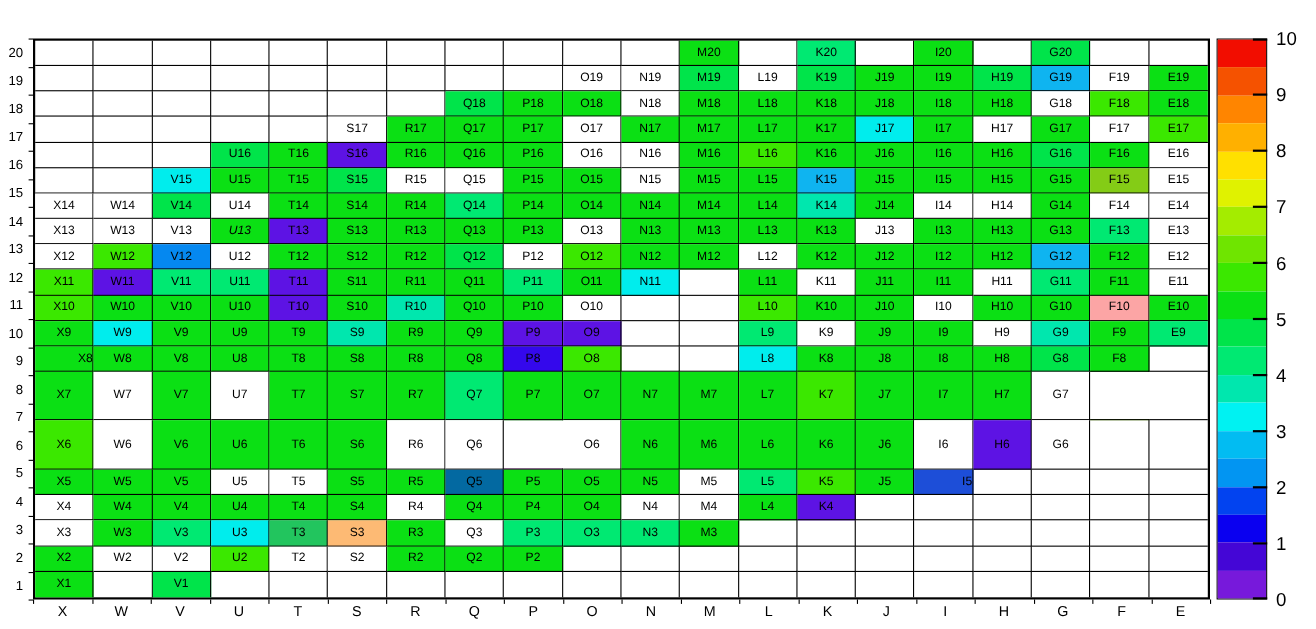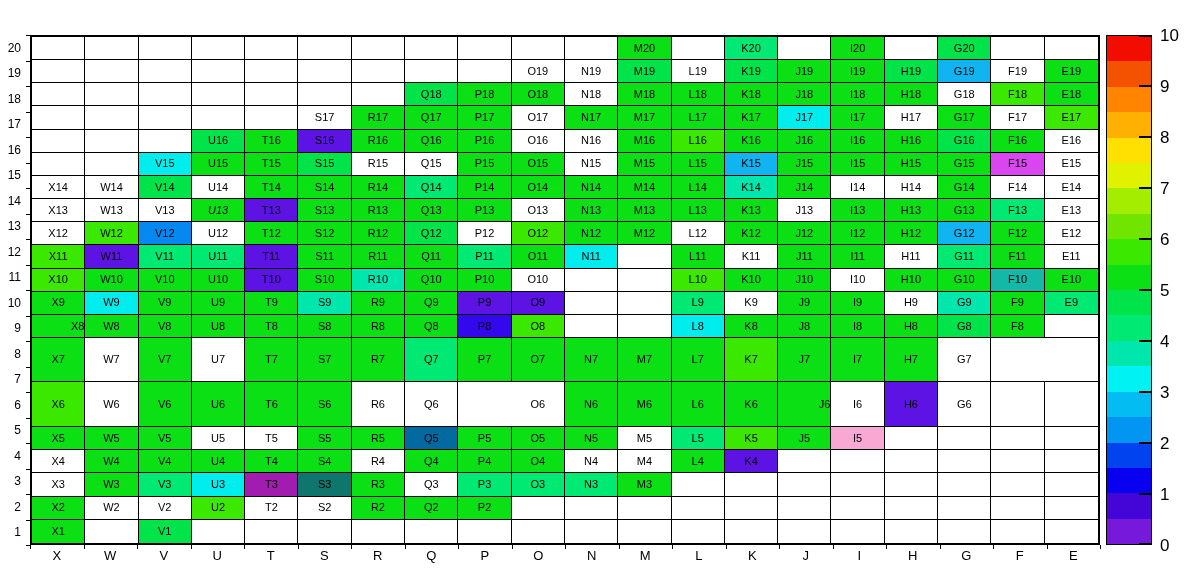--- a/index.html
+++ b/index.html
@@ -319,21 +319,21 @@
       </div>
       <div class="cell" style="background: rgb(11, 224, 20);">
         <span>I15</span>
       </div>
       <div class="cell" style="background: rgb(11, 224, 20);">
         <span>H15</span>
       </div>
       <div class="cell" style="background: rgb(11, 224, 20);">
         <span>G15</span>
       </div>
-      <div class="cell" style="background: #d946ef; text-align: center;">
+      <div class="cell" style="background: #84cc16; text-align: center;">
         <span>F15</span>
       </div>
       <div class="cell" style="background: rgb(255, 255, 255);">
         <span>E15</span>
       </div>
       <div class="cell" style="background: rgb(255, 255, 255);">
         <span>X14</span>
       </div>
       <div class="cell" style="background: rgb(255, 255, 255);">
         <span>W14</span>
@@ -613,21 +613,21 @@
       </div>
       <div class="cell" style="background: rgb(255, 255, 255);">
         <span>I10</span>
       </div>
       <div class="cell" style="background: rgb(11, 224, 20);">
         <span>H10</span>
       </div>
       <div class="cell" style="background: rgb(11, 224, 20);">
         <span>G10</span>
       </div>
-      <div class="cell" style="background: #14b8a6; text-align: right;">
+      <div class="cell" style="background: #fca5a5; text-align: right;">
         <span>F10</span>
       </div>
       <div class="cell" style="background: rgb(11, 224, 20);">
         <span>E10</span>
       </div>
       <div class="cell" style="background: rgb(11, 224, 20);">
         <span>X9</span>
       </div>
       <div class="cell" style="background: rgb(0, 237, 237);">
         <span>W9</span>
@@ -829,21 +829,21 @@
       </div>
       <div class="cell" style="background: rgb(11, 224, 20);">
         <span>M6</span>
       </div>
       <div class="cell" style="background: rgb(11, 224, 20);">
         <span>L6</span>
       </div>
       <div class="cell" style="background: rgb(11, 224, 20);">
         <span>K6</span>
       </div>
-      <div class="cell" style="background: rgb(11, 224, 20); justify-content: flex-end;">
+      <div class="cell" style="background: rgb(11, 224, 20);">
         <span>J6</span>
       </div>
       <div class="cell" style="background: rgb(255, 255, 255);">
         <span>I6</span>
       </div>
       <div class="cell" style="background: rgb(93, 19, 228);">
         <span>H6</span>
       </div>
       <div class="cell" style="background: rgb(255, 255, 255);">
         <span>G6</span>
@@ -888,21 +888,21 @@
       </div>
       <div class="cell" style="background: rgb(0, 233, 114);">
         <span>L5</span>
       </div>
       <div class="cell" style="background: rgb(59, 232, 0);">
         <span>K5</span>
       </div>
       <div class="cell" style="background: rgb(11, 224, 20);">
         <span>J5</span>
       </div>
-      <div class="cell" style="background: #f9a8d4;">
+      <div class="cell" style="background: #1d4ed8; justify-content: flex-end;">
         <span>I5</span>
       </div>
       <div class="cell"></div>
       <div class="cell"></div>
       <div class="cell"></div>
       <div class="cell"></div>
       <div class="cell" style="background: rgb(255, 255, 255);">
         <span>X4</span>
       </div>
       <div class="cell" style="background: rgb(11, 224, 20);">
@@ -955,24 +955,24 @@
       </div>
       <div class="cell" style="background: rgb(11, 224, 20);">
         <span>W3</span>
       </div>
       <div class="cell" style="background: rgb(0, 233, 114);">
         <span>V3</span>
       </div>
       <div class="cell" style="background: rgb(0, 237, 237);">
         <span>U3</span>
       </div>
-      <div class="cell" style="background: #a21caf;">
+      <div class="cell" style="background: #22c55e;">
         <span>T3</span>
       </div>
-      <div class="cell" style="background: #0f766e;">
+      <div class="cell" style="background: #fdba74;">
         <span>S3</span>
       </div>
       <div class="cell" style="background: rgb(11, 224, 20);">
         <span>R3</span>
       </div>
       <div class="cell" style="background: rgb(255, 255, 255);">
         <span>Q3</span>
       </div>
       <div class="cell" style="background: rgb(0, 233, 114);">
         <span>P3</span>

